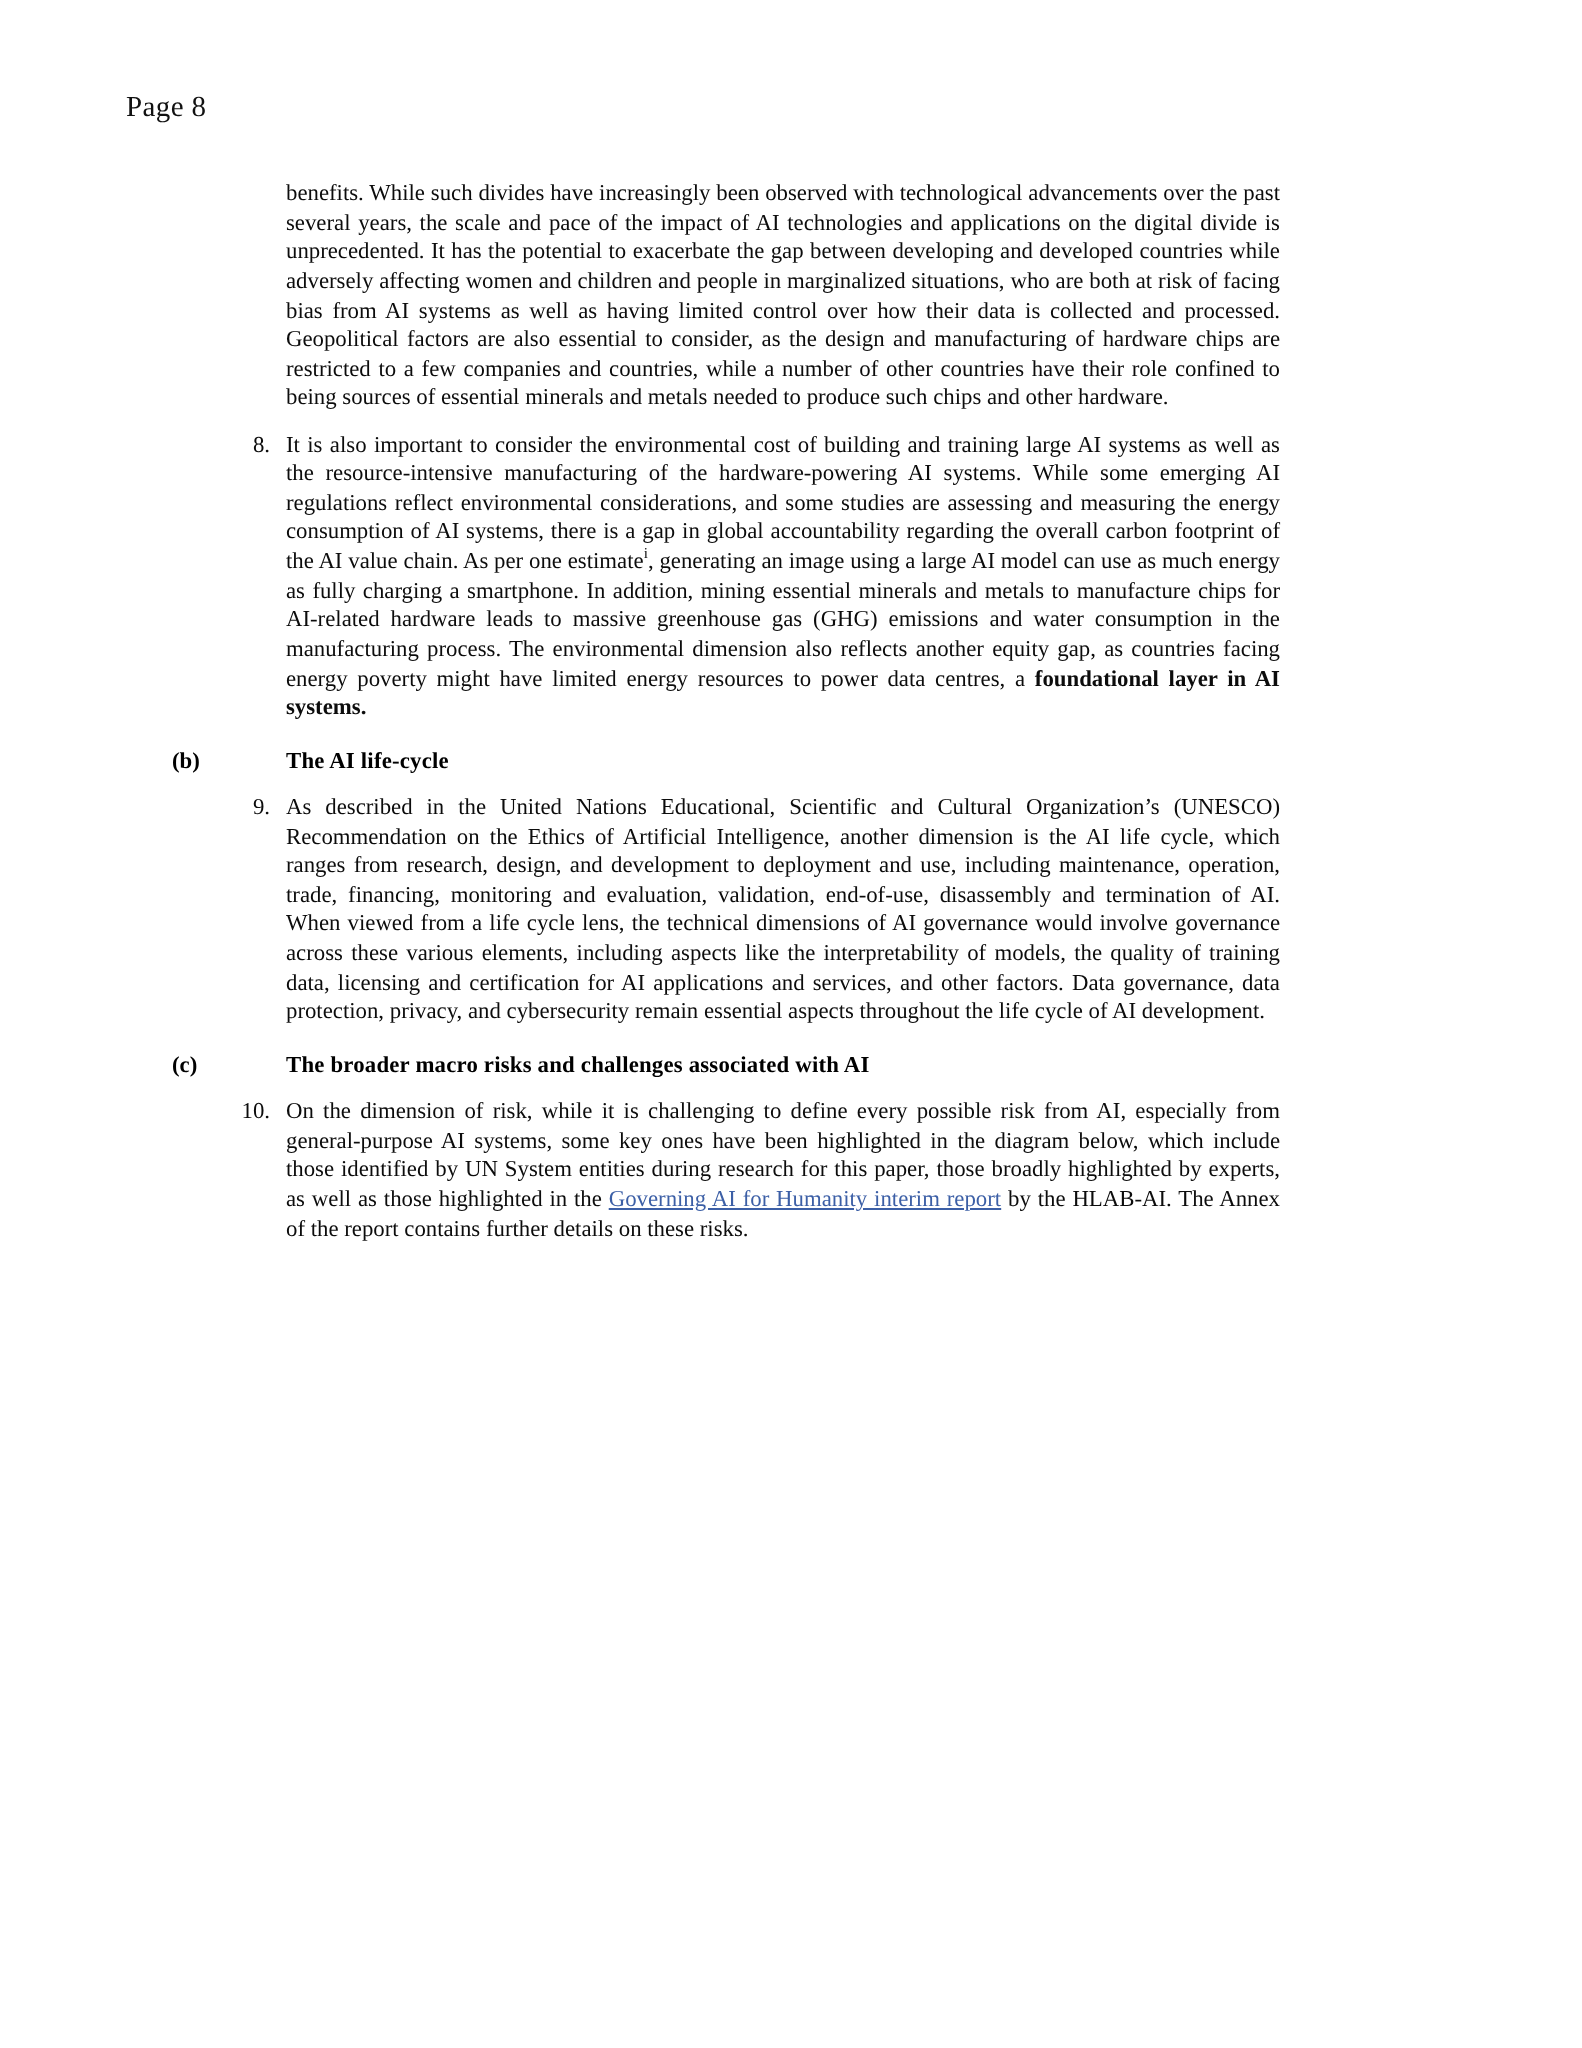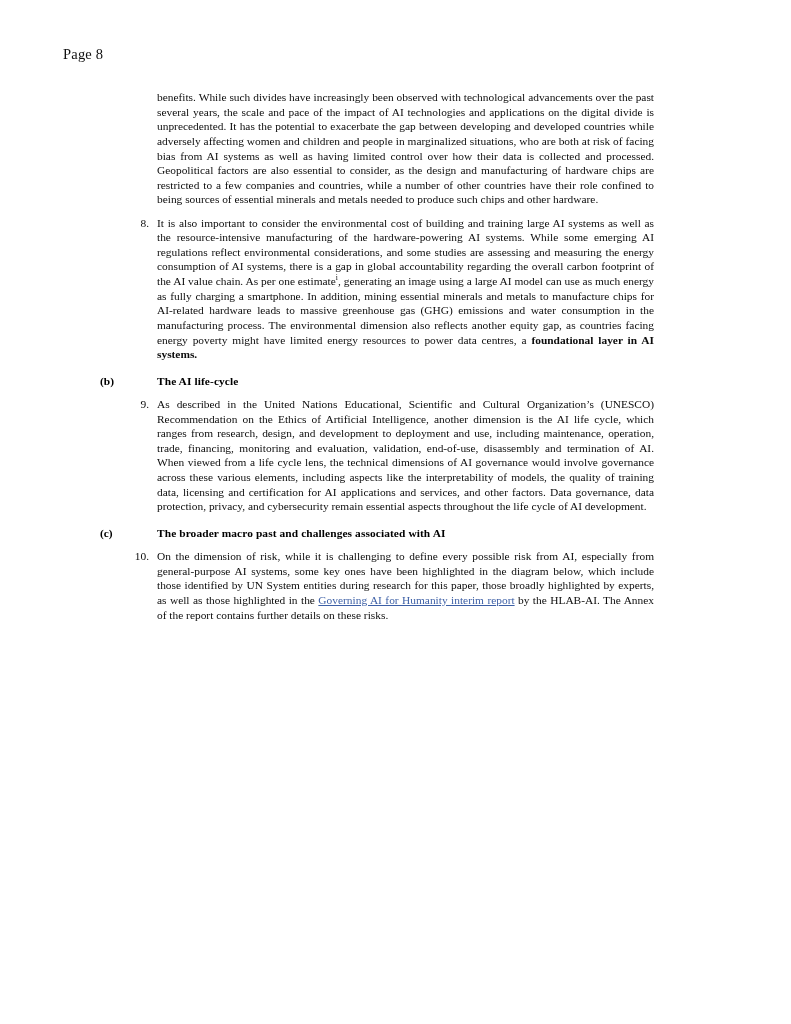--- a/index.html
+++ b/index.html
@@ -33,21 +33,20 @@
     color: #111111;
     text-align: right;
   }
 
   
   .content {
     position: absolute;
     left: 86px;
     top: 90px;
     width: 554px;
-    margin-left: 14px;
   }
 
   .para {
     position: relative;
     padding-left: 57px;       
     margin: 0 0 0 0;
     font-size: 11.4px;
     line-height: 14.62px;
     text-align: justify;
     text-justify: inter-word;
@@ -135,21 +134,21 @@
 
     <p class="subhead">
       <span class="letter">(b)</span><span class="subhead-text">The AI life-cycle</span>
     </p>
 
     <p class="para after-head">
       <span class="marker">9.</span><span>As described in the United Nations Educational, Scientific and Cultural Organization’s (UNESCO) Recommendation on the Ethics of Artificial Intelligence, another dimension is the AI life cycle, which ranges from research, design, and development to deployment and use, including maintenance, operation, trade, financing, monitoring and evaluation, validation, end-of-use, disassembly and termination of AI. When viewed from a life cycle lens, the technical dimensions of AI governance would involve governance across these various elements, including aspects like the interpretability of models, the quality of training data, licensing and certification for AI applications and services, and other factors. Data governance, data protection, privacy, and cybersecurity remain essential aspects throughout the life cycle of AI development.</span>
     </p>
 
     <p class="subhead">
-      <span class="letter">(c)</span><span class="subhead-text">The broader macro past and challenges associated with AI</span>
+      <span class="letter">(c)</span><span class="subhead-text">The broader macro risks and challenges associated with AI</span>
     </p>
 
     <p class="para after-head">
       <span class="marker">10.</span><span>On the dimension of risk, while it is challenging to define every possible risk from AI, especially from general-purpose AI systems, some key ones have been highlighted in the diagram below, which include those identified by UN System entities during research for this paper, those broadly highlighted by experts, as well as those highlighted in the </span><span class="doclink">Governing AI for Humanity interim report</span><span> by the HLAB-AI. The Annex of the report contains further details on these risks.</span>
     </p>
 
   </div>
 </div>
 
 </body></html>

